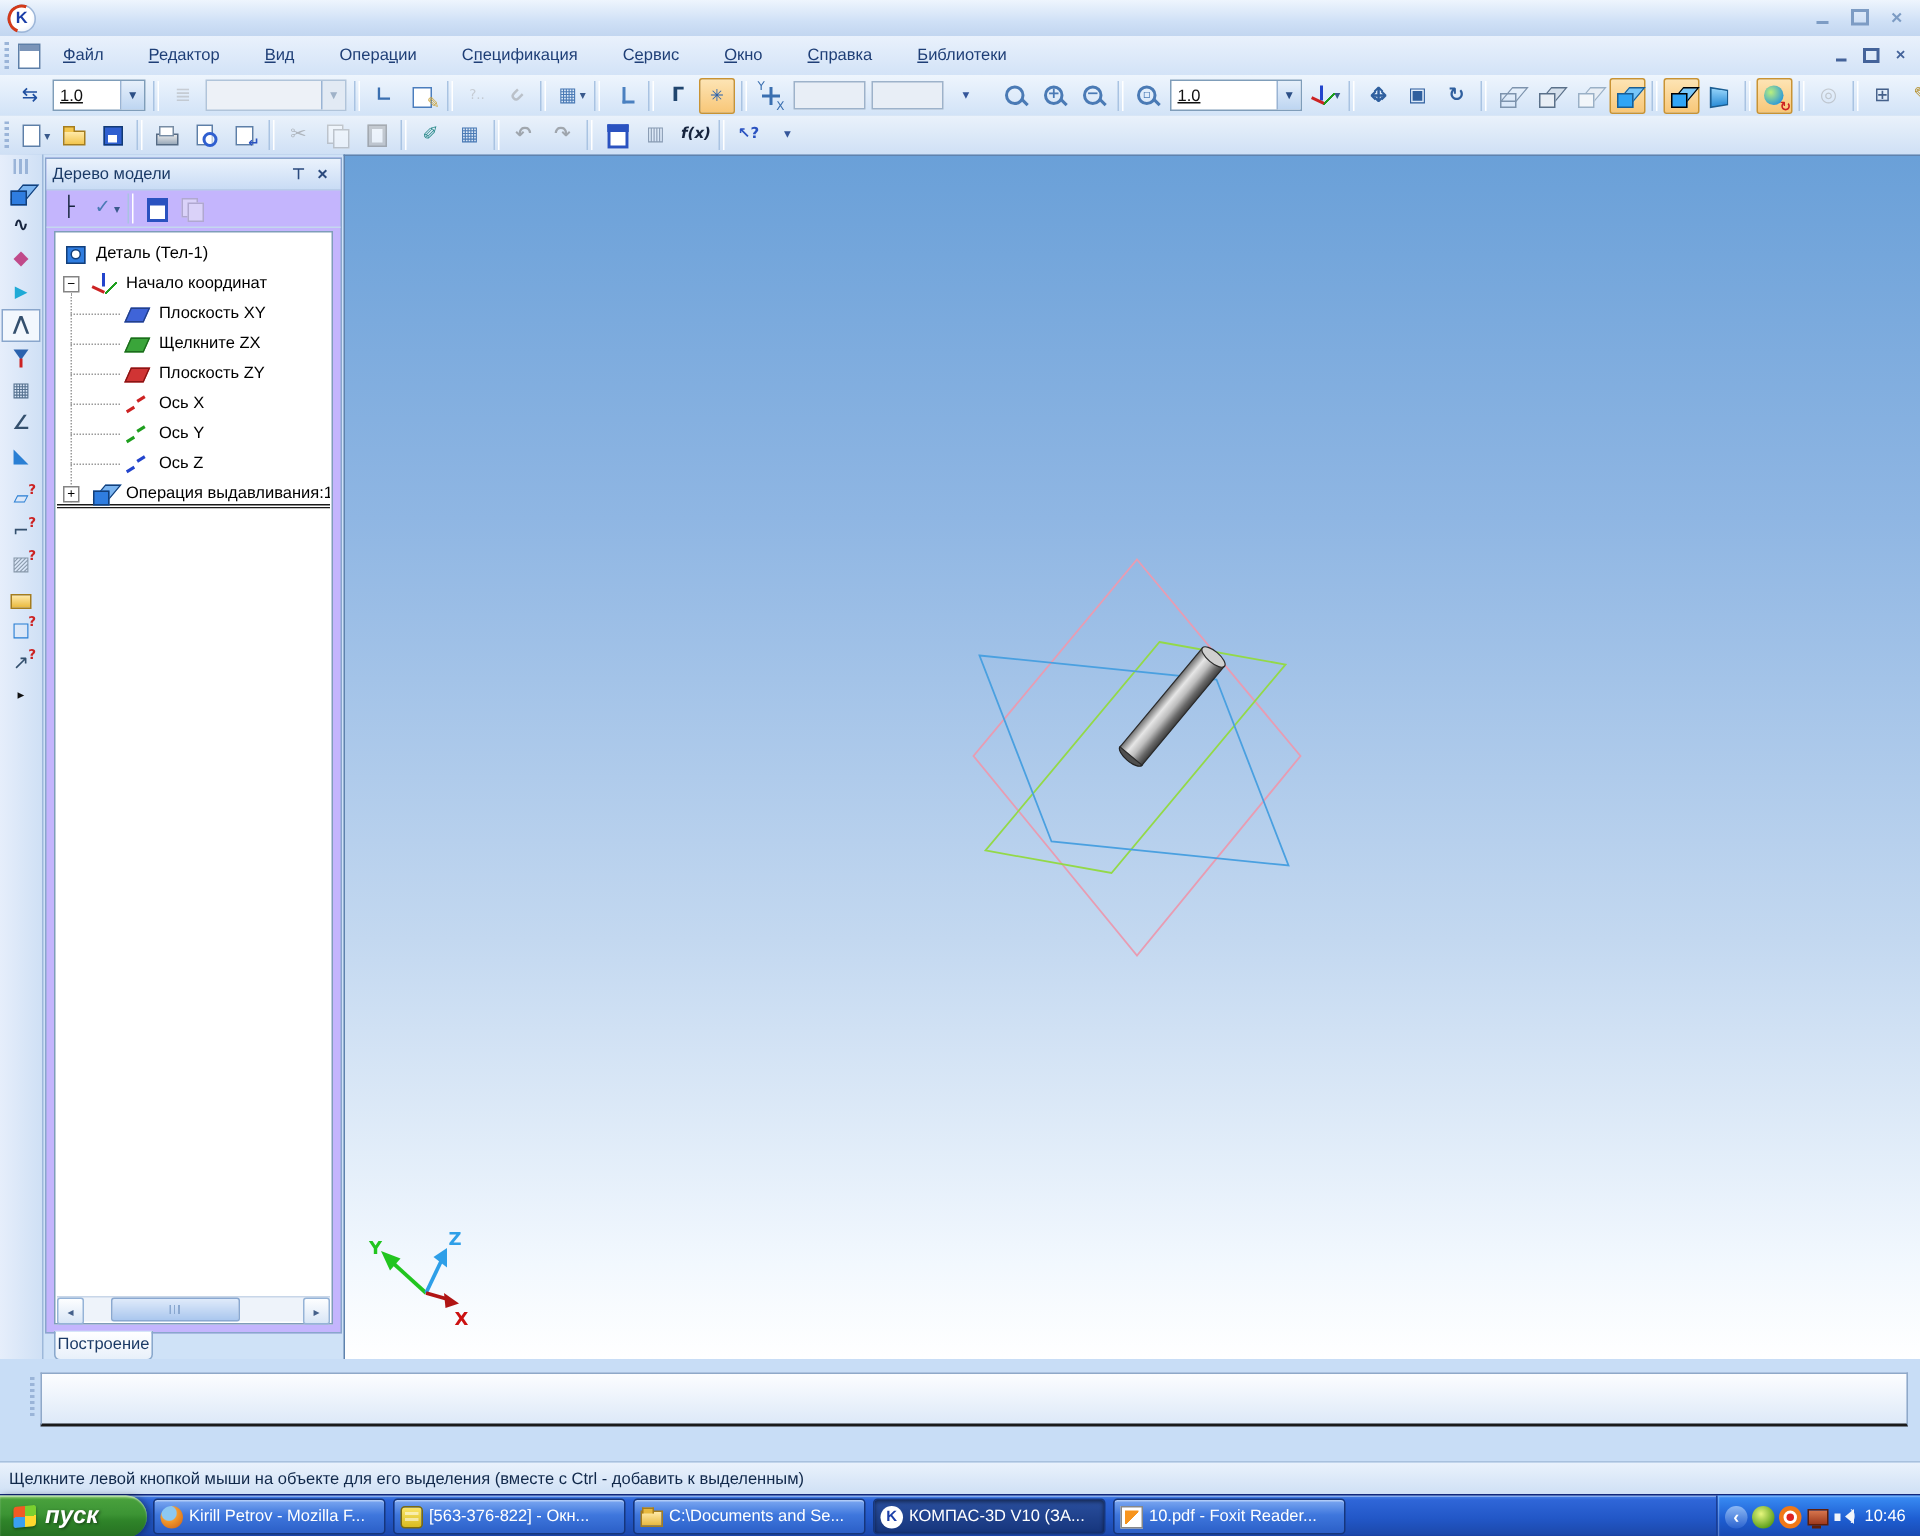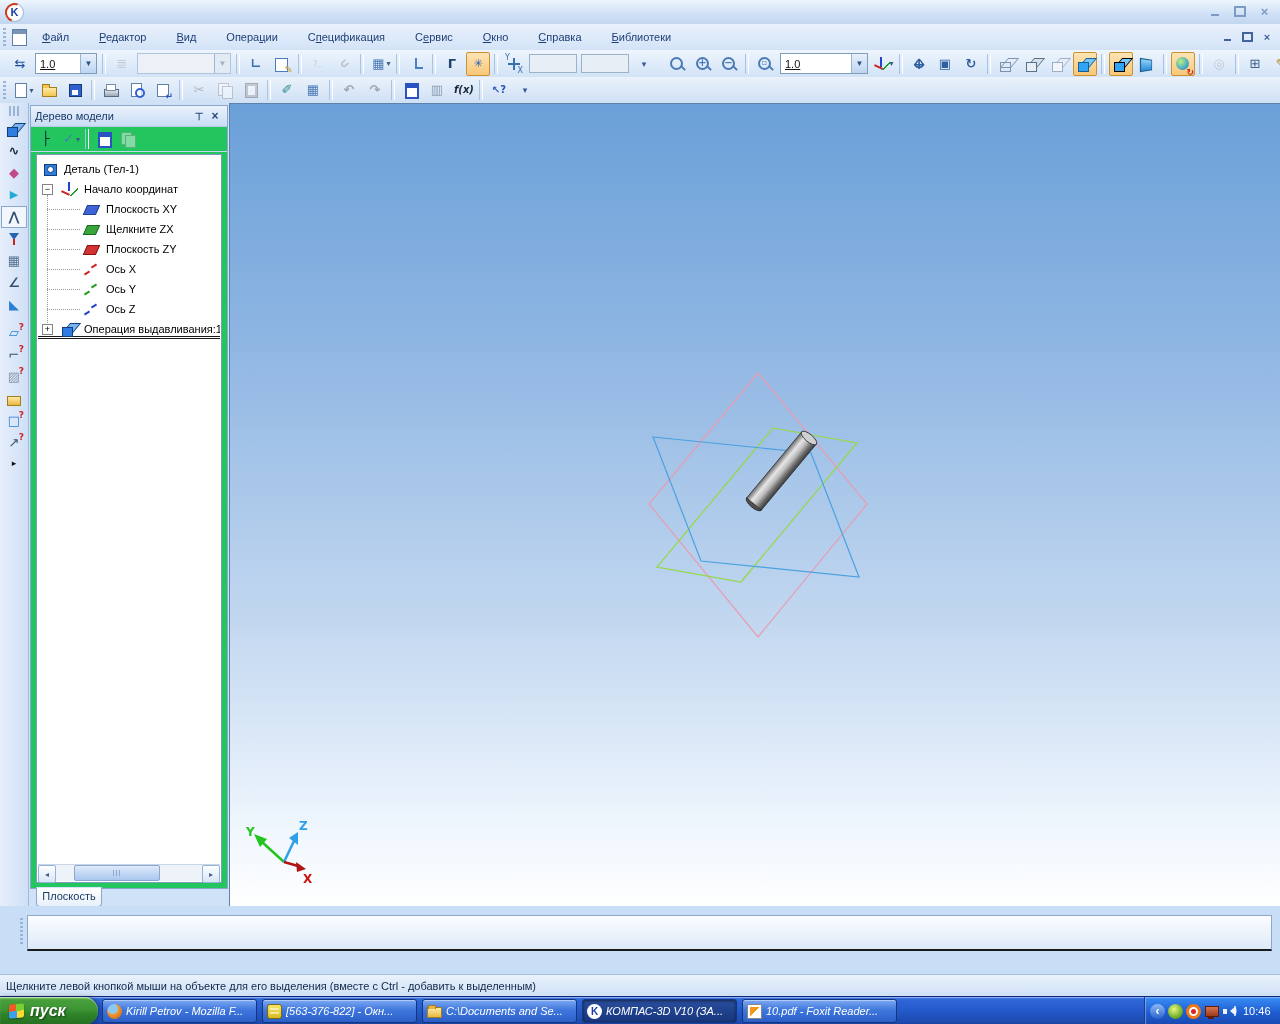--- a/index.html
+++ b/index.html
@@ -179,21 +179,21 @@
   
   .main{position:absolute;left:0;top:103px;width:1280px;height:803px;background:#cfe2f7;}
   .compact{position:absolute;left:0;top:0;width:28px;height:803px;background:linear-gradient(90deg,#e6eefb,#cfe0f5);border-right:1px solid #9db8da;}
   .compact .grip{margin:3px auto 2px;height:10px;width:10px;
     background:repeating-linear-gradient(90deg,#9ab4d8 0 2px,transparent 2px 4px);}
   .cpbtn{position:relative;width:24px;height:20px;margin:0 auto;display:flex;align-items:center;justify-content:center;border:1px solid transparent;}
   .cpbtn.pressed{background:#f2f7fd;border-color:#89a6cc;}
   .cpsep{height:6px;}
   .cpmore{text-align:center;font-size:9px;color:#111;margin-top:4px;}
   
-  .treepanel{position:absolute;left:30px;top:2px;width:196px;height:782px;background:#22c55e;border:1px solid #89a6cc;}
+  .treepanel{position:absolute;left:30px;top:2px;width:196px;height:782px;background:#c4b5fd;border:1px solid #89a6cc;}
   .phead{height:20px;display:flex;align-items:center;background:linear-gradient(#eaf2fc,#c9dcf5);
     border-bottom:1px solid #b8cde8;font-size:11px;color:#1b3a66;padding:0 4px;}
   .phead .ptitle{flex:1;}
   .pinbtn,.pclose{width:16px;height:15px;display:flex;align-items:center;justify-content:center;color:#2b4a7d;font-weight:bold;}
   .pinbtn{font-size:10px;} .pclose{font-size:12px;}
   .ptools{height:24px;display:flex;align-items:center;padding:0 3px;border-bottom:1px solid #c4d7ef;}
   .ptools .tbtn{width:20px;height:20px;}
   .treebox{position:absolute;left:5px;top:48px;right:5px;bottom:5px;background:#fff;border:1px solid #7f9db9;}
   .rows{position:absolute;left:1px;right:1px;top:4px;bottom:20px;overflow:hidden;}
   .tree-row{position:relative;height:20px;line-height:20px;font-size:11px;color:#000;white-space:nowrap;overflow:hidden;}
@@ -242,21 +242,21 @@
     display:flex;align-items:center;gap:6px;padding-left:9px;
     color:#fff;font-style:italic;font-weight:bold;font-size:16px;text-shadow:1px 1px 2px rgba(0,0,0,.5);}
   .winflag{width:15px;height:14px;border-radius:2px;transform:skewY(-6deg);
     background:conic-gradient(#7ad02f 0 90deg,#ffd92e 90deg 180deg,#3aa0f0 180deg 270deg,#f25a24 270deg 360deg);
     box-shadow:0 1px 2px rgba(0,0,0,.4);}
   .tasks{position:absolute;left:102px;top:0;height:28px;display:flex;align-items:center;gap:5px;}
   .task{width:145px;height:22px;border-radius:3px;background:linear-gradient(#7da9f2,#3f77dd 45%,#2b5fc7);
     border:1px solid #16367c;box-shadow:inset 0 1px 0 rgba(255,255,255,.4);
     color:#fff;font-size:11px;display:flex;align-items:center;gap:4px;padding:0 4px;overflow:hidden;white-space:nowrap;}
   .task.active{background:linear-gradient(#2a4f9e,#16357c);box-shadow:inset 0 1px 3px rgba(0,0,0,.55);}
-  .task .tlbl{overflow:hidden;font-style:italic;}
+  .task .tlbl{overflow:hidden;}
   .tray{position:absolute;right:0;top:0;bottom:0;width:136px;
     background:linear-gradient(#3a8ef5,#1e5ed2 55%,#1848b0);border-left:1px solid #1a3e96;
     box-shadow:inset 1px 1px 1px rgba(255,255,255,.35);
     display:flex;align-items:center;gap:3px;padding:0 5px;box-sizing:border-box;}
   .clock{color:#fff;font-size:11px;margin-left:3px;}
   .tric{position:relative;width:15px;height:15px;}
   .tr-collapse{border-radius:50%;background:linear-gradient(#8db9f5,#2a62ce);}
   .tr-collapse::before{content:"‹";position:absolute;inset:0;color:#fff;font-weight:bold;font-size:12px;line-height:14px;text-align:center;}
   .tr-flower{border-radius:50%;background:radial-gradient(circle at 40% 35%,#e7f77e,#5a9e1a 75%);}
   .tr-agent{border-radius:50%;background:#fff;border:3px solid #f07818;box-sizing:border-box;}
@@ -639,21 +639,21 @@
         <div class="hscroll">
           <span class="sbtn">◂</span>
           <span class="strack">
             <span class="sthumb"></span>
           </span>
           <span class="sbtn">▸</span>
         </div>
       </div>
     </div>
 
-    <div class="tab">Плоскость</div>
+    <div class="tab">Построение</div>
 
     <div class="viewport">
       <svg class="scene" width="1051" height="803" viewBox="0 0 1051 803">
         <defs>
           <linearGradient id="cylg" gradientUnits="userSpaceOnUse" x1="516.7" y1="393.9" x2="531.3" y2="406.1">
             <stop offset="0" stop-color="#6f6f6f"></stop>
             <stop offset="0.3" stop-color="#e6e6e6"></stop>
             <stop offset="0.55" stop-color="#bdbdbd"></stop>
             <stop offset="0.8" stop-color="#6a6a6a"></stop>
             <stop offset="1" stop-color="#3c3c3c"></stop>

